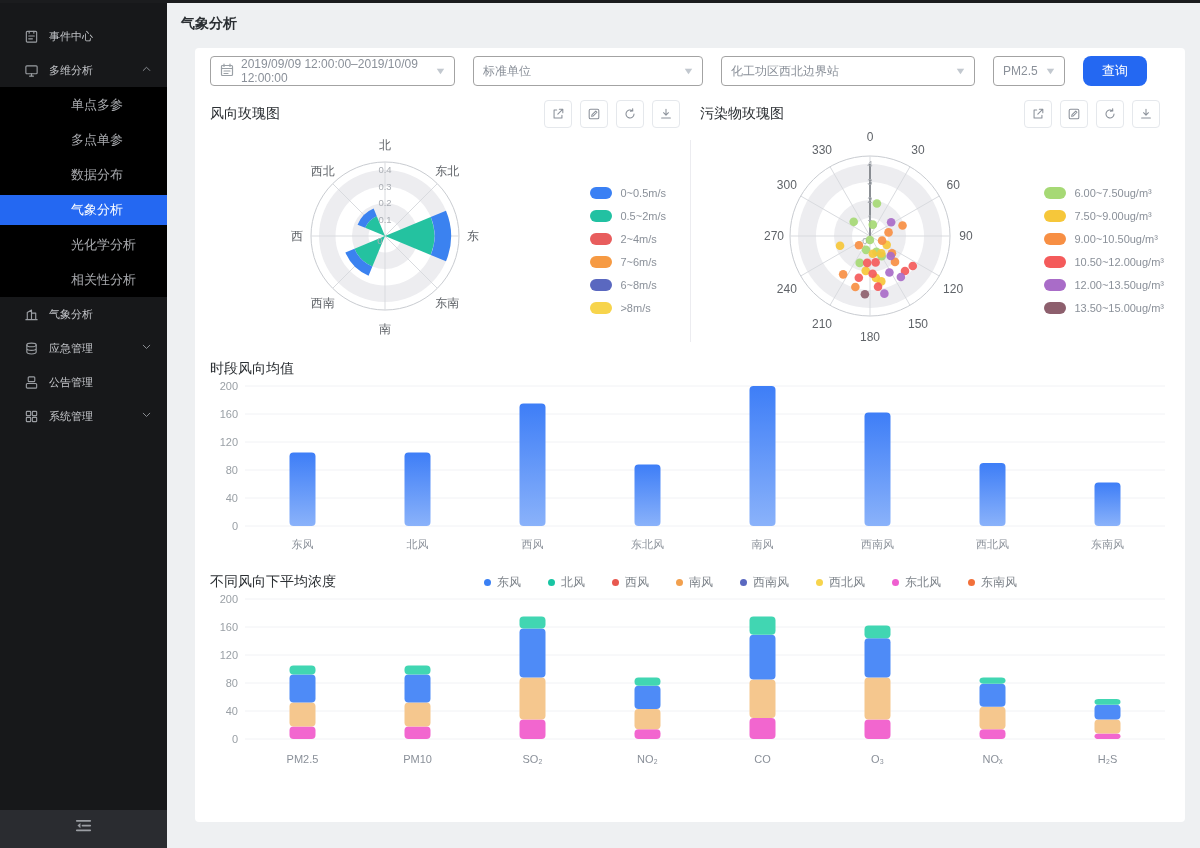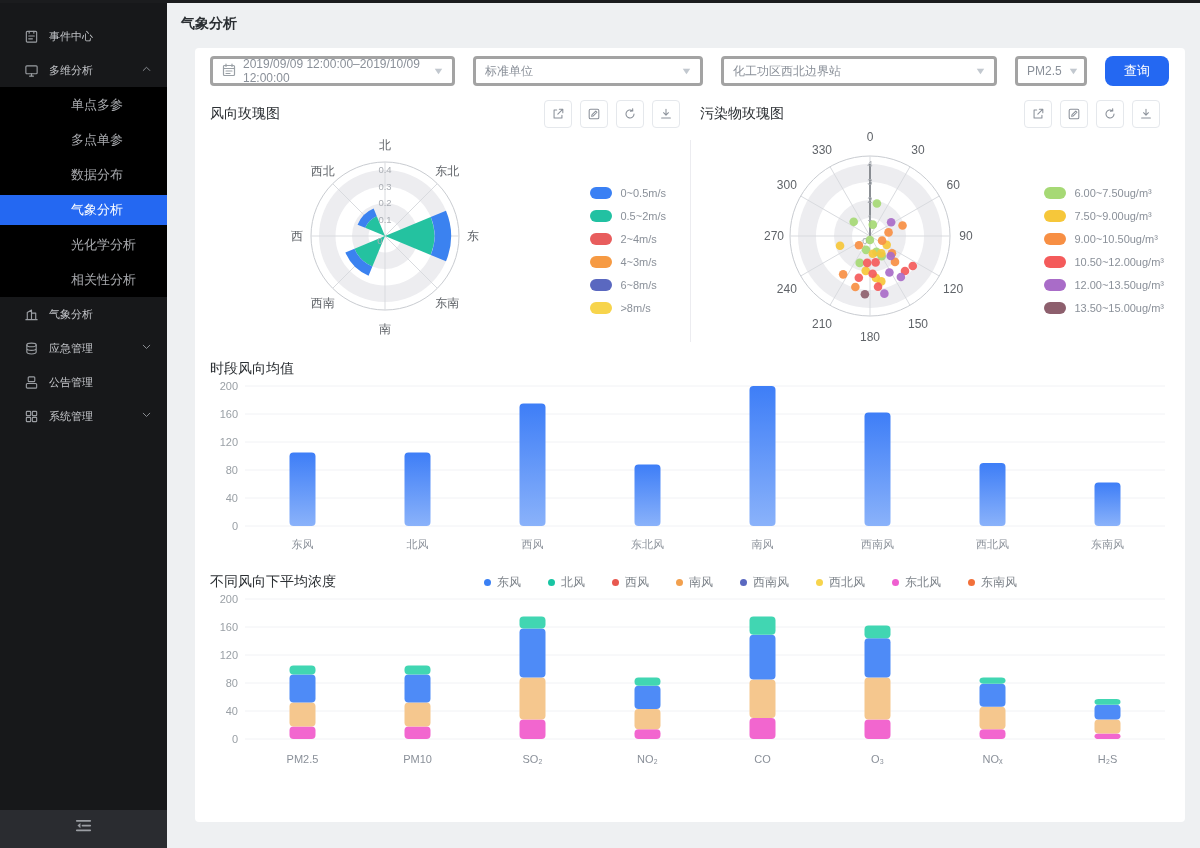--- a/index.html
+++ b/index.html
@@ -16,21 +16,21 @@
   .sub-item{height:35px;display:flex;align-items:center;padding-left:71px;color:#a9abaf;font-size:13px;cursor:pointer;box-sizing:border-box}
   .sub-item.active{background:#2468f2;color:#fff;height:30px;margin:2.5px 0}
   .side-bottom{position:absolute;left:0;right:0;bottom:0;height:38px;background:#2a2c30;display:flex;align-items:center;justify-content:center;cursor:pointer}
   
   .main{position:absolute;left:167px;top:3px;right:0;bottom:0}
   .page-title{padding:12px 0 0 14px;font-size:14px;font-weight:bold;color:#2b2f33}
   .card{position:absolute;left:28px;right:15px;top:45px;bottom:26px;background:#fff;border-radius:4px;
         padding:8px 15px 0;box-sizing:border-box}
   
   .filter-row{display:flex;gap:18px;align-items:center}
-  .select{height:30px;border:3px solid #a3a3a3;border-radius:4px;display:flex;align-items:center;
+  .select{height:30px;border:1px solid #a3a3a3;border-radius:4px;display:flex;align-items:center;
           padding:0 9px;font-size:12px;color:#8a9099;background:#fff;box-sizing:border-box;cursor:pointer;gap:7px}
   .select .caret{margin-left:auto;color:#c2c8cf;font-size:9px;transform:scaleX(1.4)}
   .btn-primary{width:64px;height:30px;background:#2468f2;color:#fff;font-size:13px;border:none;border-radius:8px;cursor:pointer}
   
   .rose-row{display:flex;position:relative;margin-top:10px;height:252px}
   .rose-half{flex:1;position:relative;min-width:0}
   .rose-divider{position:absolute;left:50%;top:44px;bottom:6px;width:1px;background:#ececf0}
   .chart-header{display:flex;align-items:center;height:36px}
   .chart-title{font-weight:normal;font-size:14px;color:#2b2f33}
   .chart-toolbar{margin-left:auto;display:flex;gap:8px;padding-right:10px}
@@ -167,21 +167,21 @@
               <rect x="1.5" y="2.5" width="11" height="10" rx="1"></rect>
               <path d="M4 1.2 V3.5 M10 1.2 V3.5 M1.5 5.5 H12.5 M4 8 H10 M4 10.5 H8"></path>
             </svg></span>
         <span>2019/09/09 12:00:00–2019/10/09 12:00:00</span>
         <span class="caret">▼</span>
       </div>
       <div class="select" style="width:230px">
         <span>标准单位</span>
         <span class="caret">▼</span>
       </div>
-      <div class="select" style="width:276px">
+      <div class="select" style="width:254px">
         <span>化工功区西北边界站</span>
         <span class="caret">▼</span>
       </div>
       <div class="select" style="width:72px">
         <span>PM2.5</span>
         <span class="caret">▼</span>
       </div>
       <button class="btn-primary">查询</button>
     </div>
 
@@ -259,21 +259,21 @@
               <div class="legend-item">
                 <span class="legend-pill" style="background:#22c1a2"></span>
                 <span>0.5~2m/s</span>
               </div>
               <div class="legend-item">
                 <span class="legend-pill" style="background:#e85d5d"></span>
                 <span>2~4m/s</span>
               </div>
               <div class="legend-item">
                 <span class="legend-pill" style="background:#f69a43"></span>
-                <span>4~3m/s</span>
+                <span>7~6m/s</span>
               </div>
               <div class="legend-item">
                 <span class="legend-pill" style="background:#5a68c0"></span>
                 <span>6~8m/s</span>
               </div>
               <div class="legend-item">
                 <span class="legend-pill" style="background:#f7d44c"></span>
                 <span>&gt;8m/s</span>
               </div>
             </div>

